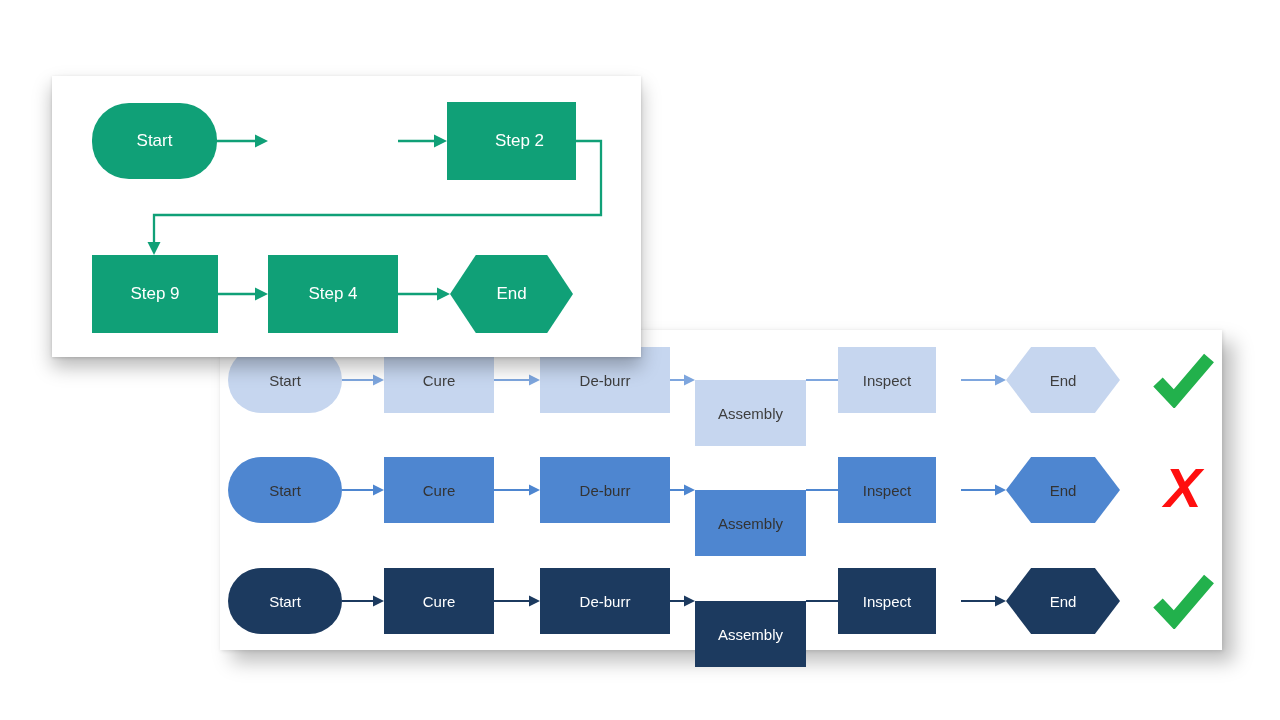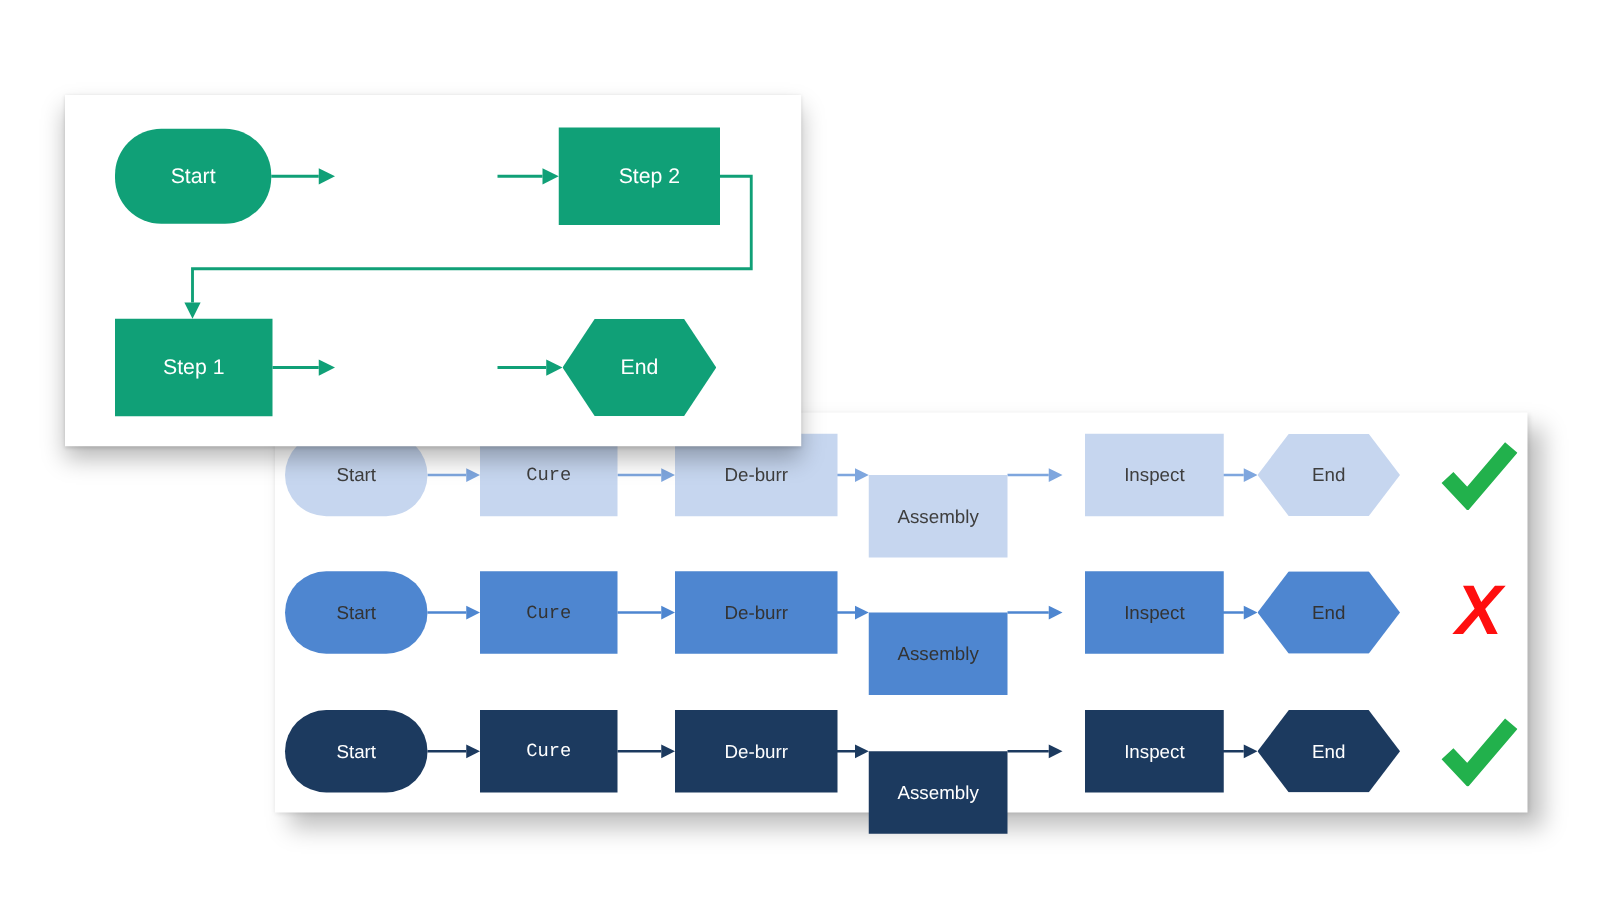--- a/index.html
+++ b/index.html
@@ -22,24 +22,24 @@
            justify-content:center; font-size:15px; }
   .row-light  .shape { background:#C6D6EF; color:#3E3E3E; }
   .row-medium .shape { background:#4E86D0; color:#333333; }
   .row-dark   .shape { background:#1C3A5F; color:#FFFFFF; }
 
   .row-light  { color:#7EA6DE; } 
   .row-medium { color:#4E86D0; }
   .row-dark   { color:#1C3A5F; }
 
   .s-start    { left:8px;   width:114px; border-radius:33px; }
-  .s-cure     { left:164px; width:110px;font-family:Liberation Mono, monospace; }
+  .s-cure     { left:164px; width:110px; }
   .s-deburr   { left:320px; width:130px; }
   .s-assembly { left:475px; width:111px;margin-top:33px; }
-  .s-inspect  { left:648px; width:111px; }
+  .s-inspect  { left:618px; width:98px; }
   .s-end      { left:786px; width:114px;
                 clip-path:polygon(0 50%,22% 0,78% 0,100% 50%,78% 100%,22% 100%); }
 
   .row-arrows { position:absolute; left:0; top:0; width:1002px; height:66px;
                 pointer-events:none; }
   .row-arrows line    { stroke:currentColor; stroke-width:2; }
   .row-arrows polygon { fill:currentColor; }
 
   .verdict { position:absolute; left:928px; top:0; width:70px; height:66px;
              display:flex; align-items:center; justify-content:center; }
@@ -203,20 +203,23 @@
       <line x1="346" y1="218" x2="385" y2="218"></line>
         <polygon points="385,211.5 398,218 385,224.5"></polygon>
     </svg>
     <div class="g-shape g-start">
         <span>Start</span>
       </div>
     <div class="g-shape g-step2">
         <span>Step 2</span>
       </div>
     <div class="g-shape g-step3">
-        <span>Step 1</span>
+        <span>Step 9</span>
+      </div>
+    <div class="g-shape g-step4">
+        <span>Step 4</span>
       </div>
     <div class="g-shape g-end">
         <span>End</span>
       </div>
   </section>
 
 </div>
 
 </body></html>

